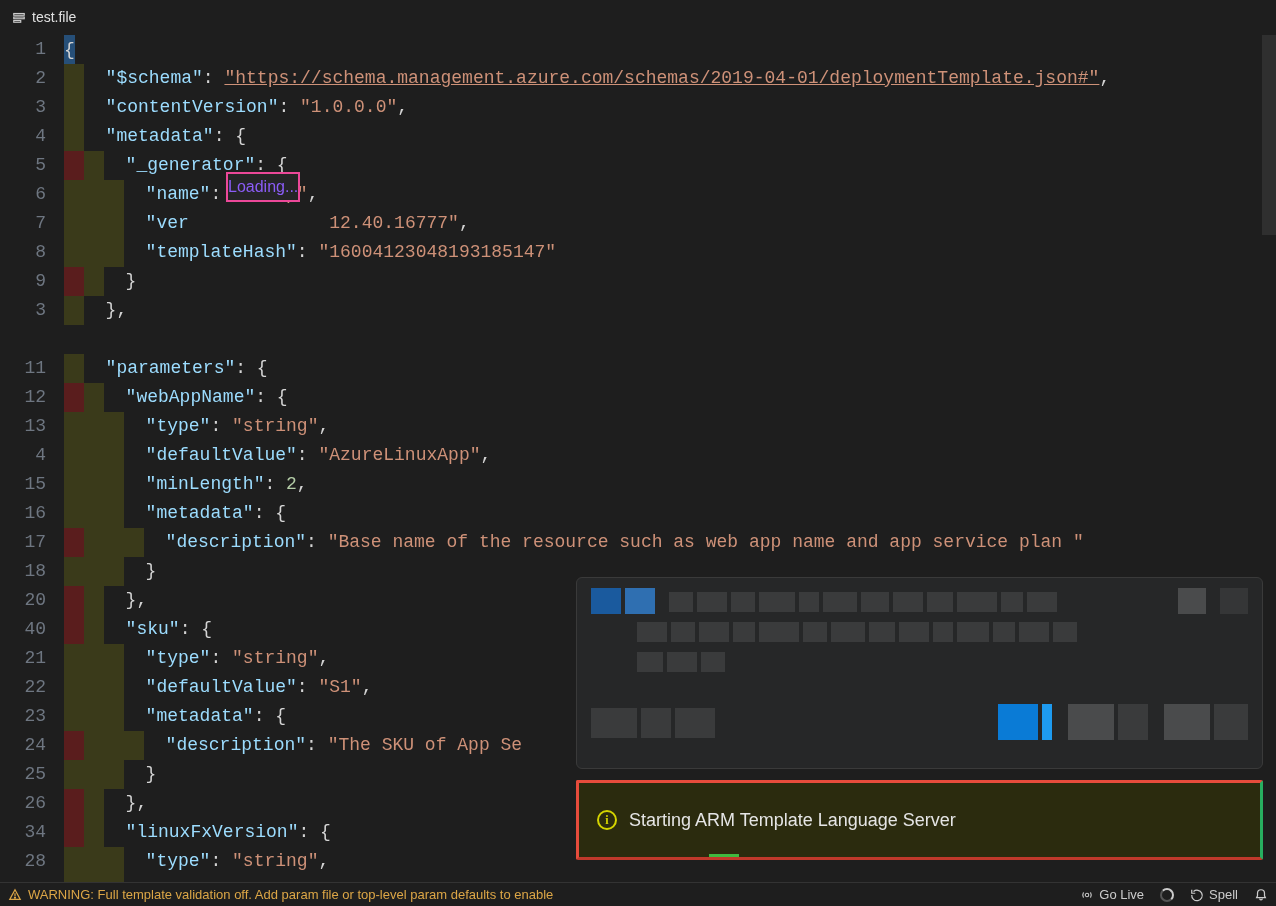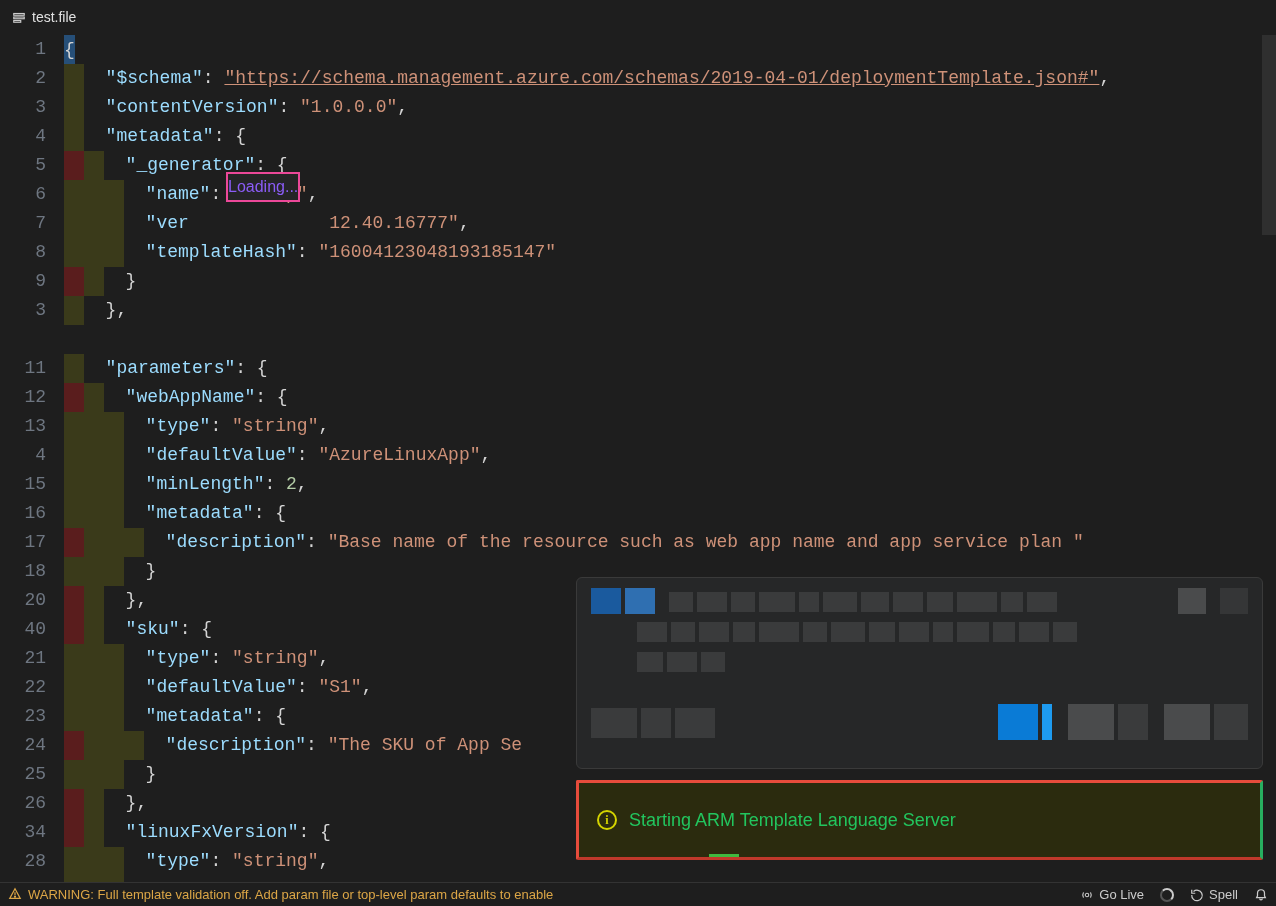--- a/index.html
+++ b/index.html
@@ -113,21 +113,21 @@
   .notif .info-icon {
     width:20px; height:20px;
     border:2px solid #d4d400;
     border-radius:50%;
     display:flex; align-items:center; justify-content:center;
     color:#d4d400;
     font-size:12px; font-weight:bold;
     font-family: "Segoe UI";
   }
   .notif .msg {
-    color:#22c55e;
+    color:#e5e5e5;
     font-size:18px;
     font-family: "Segoe UI", sans-serif;
   }
   .notif .progress {
     position:absolute; left:0; right:0; bottom:0; height:3px;
   }
   .notif .progress .bar {
     position:absolute; left:130px; width:30px; height:3px;
     background:#3fba3f;
   }
@@ -135,21 +135,21 @@
   .statusbar {
     position:absolute; left:0; right:0; bottom:0; height:24px;
     background:#1e1e1e;
     border-top:1px solid #333;
     display:flex; align-items:center;
     font-size:13px;
     color:#dca646;
     padding:0 8px;
     justify-content: space-between;
   }
-  .statusbar .left { display:flex; align-items:flex-start; gap:6px; }
+  .statusbar .left { display:flex; align-items:flex-end; gap:6px; }
   .statusbar .right { display:flex; align-items:flex-end; gap:16px; color:#cccccc; }
   .status-item { display:flex; align-items:center; gap:5px; }
   .warn-icon {
     width:14px; height:14px;
     display:inline-flex; align-items:center; justify-content:center;
     color:#dca646;
   }
   .spinner {
     width:14px;height:14px;
     border:2px solid #555;

